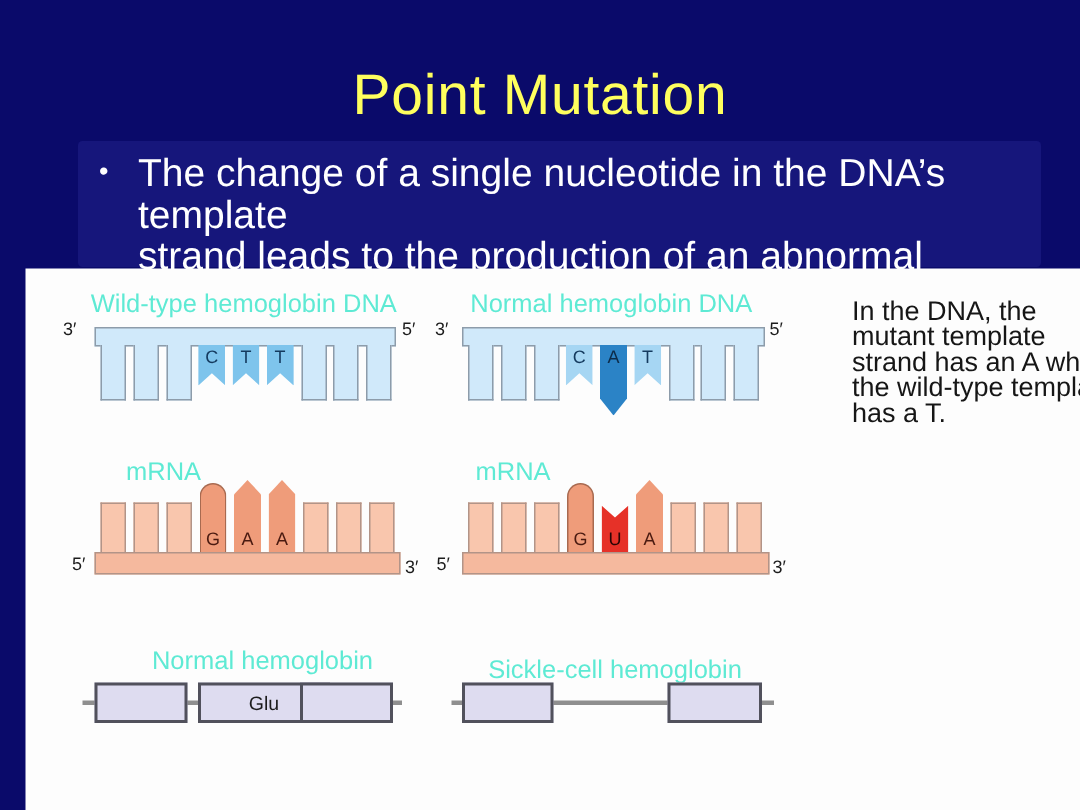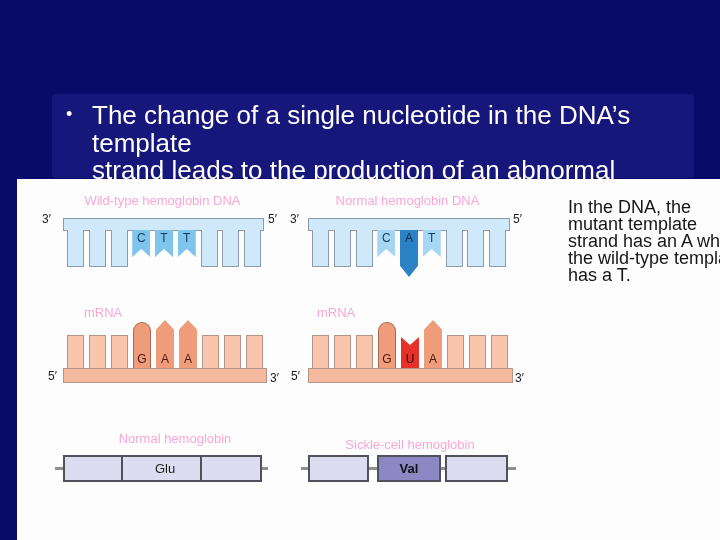--- a/index.html
+++ b/index.html
@@ -25,21 +25,21 @@
   .bullet-text{
     position:absolute;left:28px;top:0;width:580px;
     color:#ffffff;font-size:26px;line-height:27.5px;
     white-space:pre-line;
   }
   
   .panel{
     position:absolute;left:17px;top:179px;width:703px;height:361px;
     background:#fdfdfd;
   }
-  .figlabel{position:absolute;color:#f9a8d4;font-size:13px;}
+  .figlabel{position:absolute;color:#5eead4;font-size:17px;}
   .figlabel.centered{text-align:center;}
   .prime{position:absolute;color:#1c1c1c;font-size:12px;}
   
   .backbone{position:absolute;box-sizing:border-box;}
   .backbone.dna{background:#d0e9fa;border:1px solid #8d9caa;height:13px;}
   .backbone.rna{background:#f5b99e;border:1px solid #b29488;height:15px;}
   
   .teeth{position:absolute;display:flex;justify-content:space-between;}
   .teeth.dna-row{align-items:flex-start;height:48px;}
   .teeth.rna-row{align-items:flex-end;height:48px;}
@@ -75,20 +75,21 @@
   .note{
     position:absolute;left:568px;width:180px;
     color:#161616;font-size:18px;line-height:17px;white-space:pre-line;
   }
 </style>
 </head>
 <body>
 
 <div class="slide">
 
+  <div class="title">Point Mutation</div>
 
   <div class="bullet-box"></div>
   <div class="bullet-row">
     <span class="bullet-dot">•</span>
     <div class="bullet-text">The change of a single nucleotide in the DNA’s template
 strand leads to the production of an abnormal protein</div>
   </div>
 
   <div class="panel"></div>
 
@@ -176,31 +177,28 @@
     <span class="t rna-reg"></span>
     <span class="t rna-reg"></span>
   </div>
   <div class="backbone rna" style="left:308px;top:368px;width:205px;"></div>
   <span class="prime" style="left:291px;top:369px;">5′</span>
   <span class="prime" style="left:515px;top:371px;">3′</span>
 
   <div class="figlabel centered" style="left:85px;top:431px;width:180px;">Normal hemoglobin</div>
   <div class="rod" style="left:55px;top:467px;width:213px;"></div>
   <div class="aabox" style="left:63px;width:62px;"></div>
-  <div class="aabox" style="left:121px;width:88px;">
+  <div class="aabox" style="left:132px;width:88px;">
     <span>Glu</span>
   </div>
   <div class="aabox" style="left:200px;width:62px;"></div>
 
   <div class="figlabel centered" style="left:320px;top:437px;width:180px;">Sickle-cell hemoglobin</div>
   <div class="rod" style="left:301px;top:467px;width:215px;"></div>
   <div class="aabox" style="left:308px;width:61px;"></div>
-  <div class="aabox mutant" style="left:377px;width:64px;">
-    <span>Val</span>
-  </div>
   <div class="aabox" style="left:445px;width:63px;"></div>
 
   <div class="note" style="top:199px;">In the DNA, the
 mutant template
 strand has an A where
 the wild-type template
 has a T.</div>
 
 </div>
 

